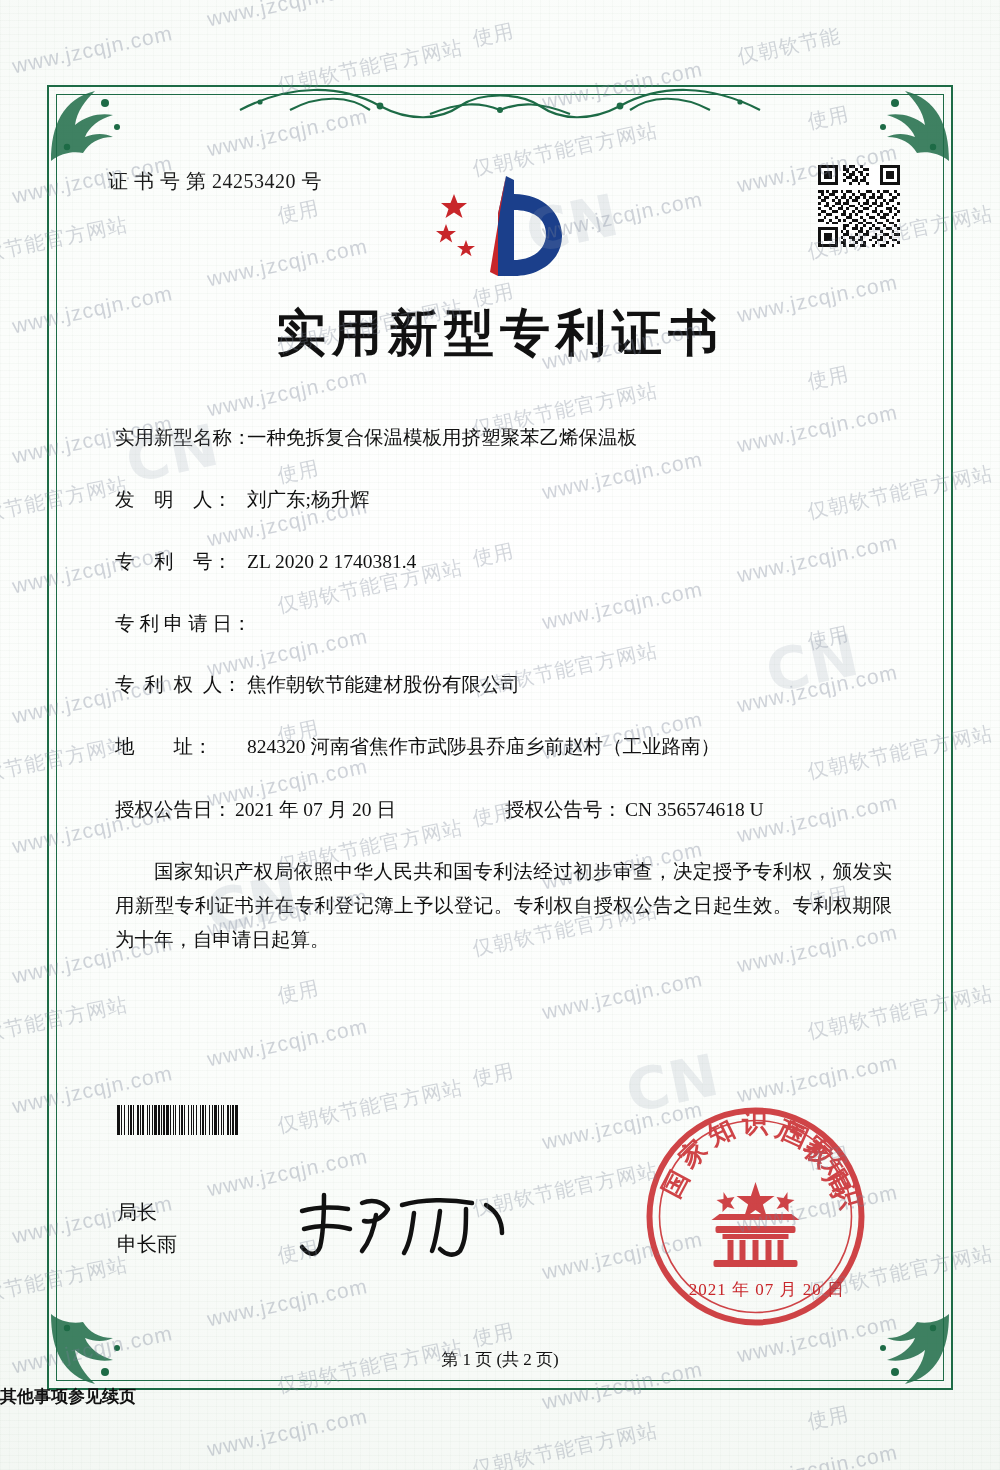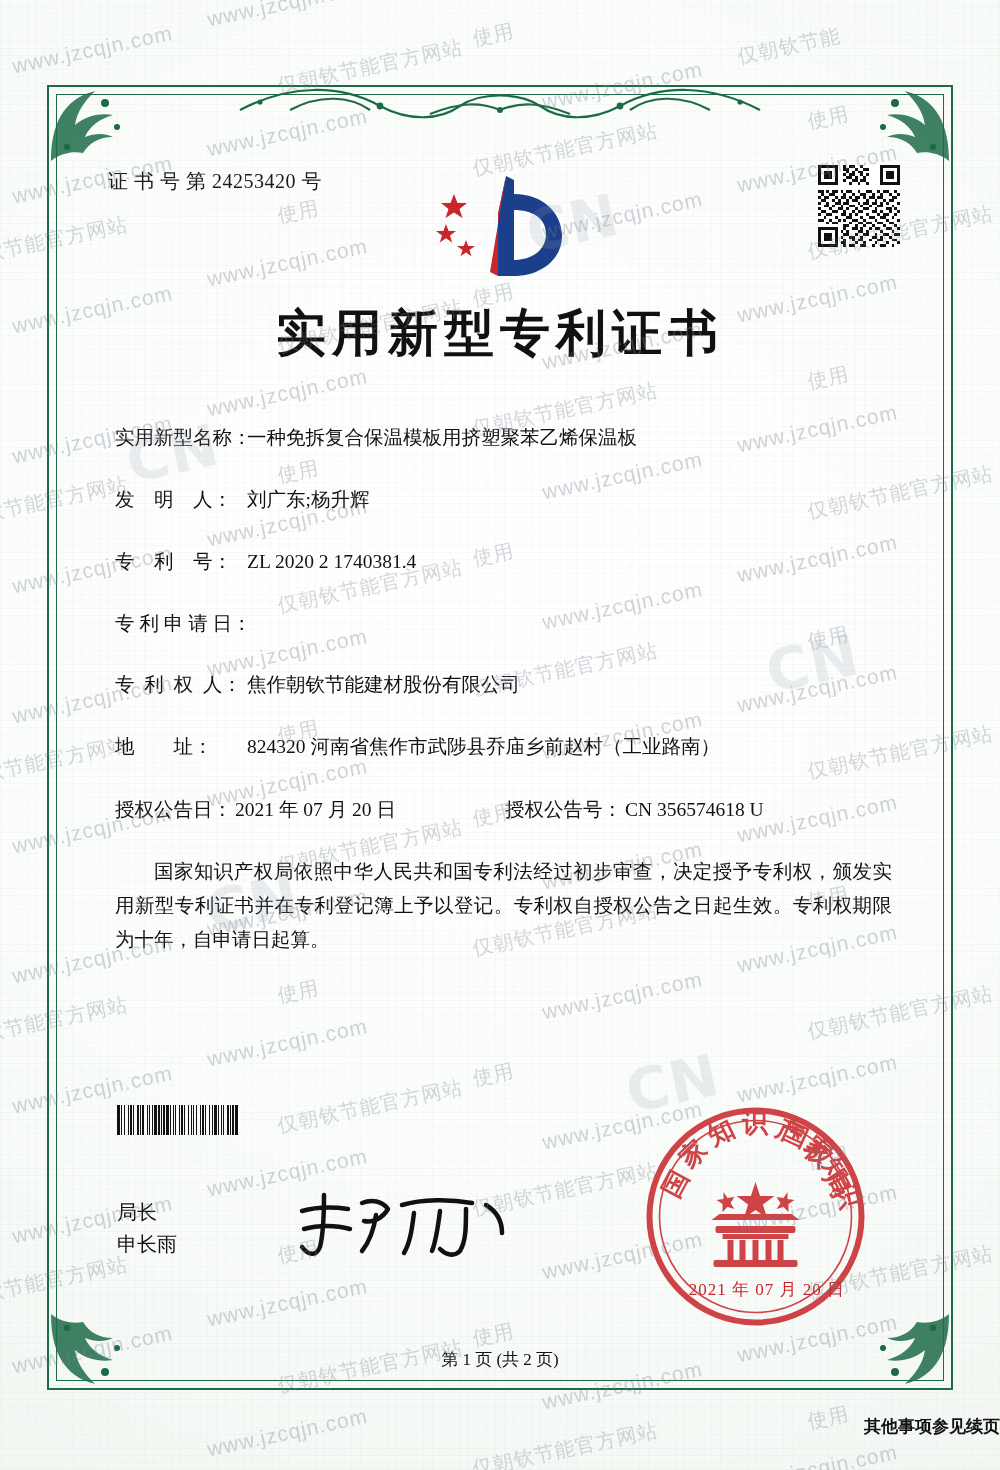--- a/index.html
+++ b/index.html
@@ -152,22 +152,22 @@
     font-size:17px;color:#c8262a;
     letter-spacing:1px;
     font-family:"Liberation Serif", serif;
   }
 
   .page-num{
     position:absolute;left:0;right:0;top:1348px;
     text-align:center;font-size:17px;color:#111;
   }
   .footer-note{
-    position:absolute;left:0;right:0;top:1415px;
-    text-align:right;font-size:17px;color:#111;
+    position:absolute;left:0;right:0;top:1385px;
+    text-align:left;font-size:17px;color:#111;
     font-weight:bold;
   }
 
   
   .wm-layer{
     position:absolute;inset:0;
     overflow:hidden;
     pointer-events:none;
   }
   .wm{

